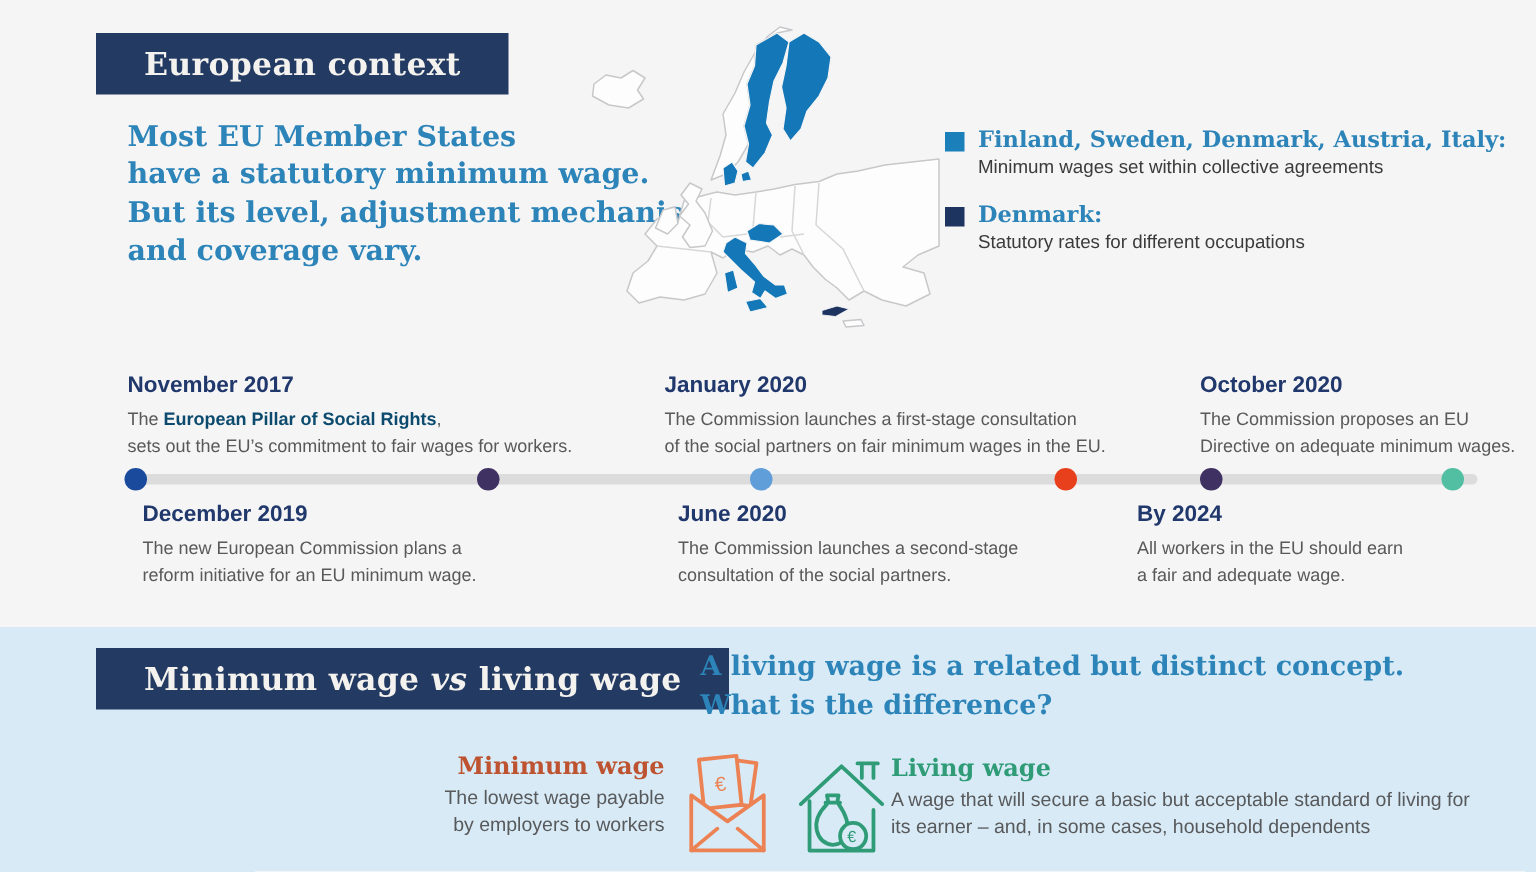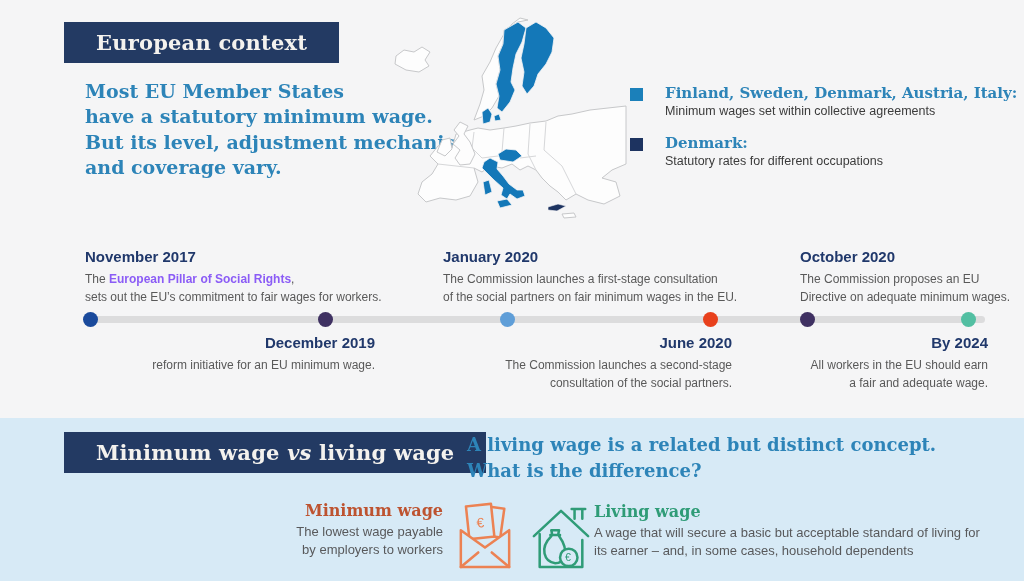--- a/index.html
+++ b/index.html
@@ -17,31 +17,31 @@
 
   .band-bottom{left:0;top:418px;width:1024px;height:163px;background:var(--bg-bottom);}
 
   .title-box{background:var(--navy);color:#f4f2ee;padding:8px 32px;font-size:21px;font-weight:bold;letter-spacing:.2px;}
   .title-box2{background:var(--navy);color:#f4f2ee;padding:8px 32px;font-size:21px;font-weight:bold;letter-spacing:.2px;}
 
   .intro{color:var(--blue-text);font-size:19px;line-height:1.33;font-weight:600;}
 
   .legend-item{display:flex;align-items:flex-start;}
   .legend-swatch{width:13px;height:13px;margin-top:4px;flex:0 0 13px;}
-  .legend-texts{margin-left:22px;}
+  .legend-texts{margin-left:9px;}
   .legend-label{color:var(--blue-text);font-size:15px;margin-bottom:2px;font-weight:600;}
   .legend-desc{color:var(--legend-gray);font-size:12.5px;}
 
   .track{background:var(--track-gray);border-radius:4px;}
   .dot{width:15px;height:15px;border-radius:50%;}
 
   .evt .date{color:var(--date-navy);font-size:15px;font-weight:700;margin-bottom:5px;}
   .evt .body{color:var(--body-gray);font-size:12px;line-height:1.5;}
-  .evt .body b{font-weight:700;color:#8b5cf6;margin-top:28px;}
-  .evt.right{text-align:right;}
+  .evt .body b{font-weight:700;color:#0c4a6e;margin-top:28px;}
+  .evt.right{}
 
   .question{color:var(--blue-text);font-size:18px;line-height:1.42;font-weight:600;}
 
   .cmp-head{font-size:16px;font-weight:bold;margin-bottom:3px;}
   .cmp-body{color:#58595b;font-size:13px;line-height:1.4;}
   .min-block{text-align:right;}
   .min-block .cmp-head{color:var(--orange-heading);}
   .liv-block .cmp-head{color:var(--green);}
 
   svg text{font-family:"Liberation Sans",sans-serif;}
@@ -129,20 +129,21 @@
     <div class="date">November 2017</div>
     <div class="body">
       <div><span>The </span><b>European Pillar of Social Rights</b><span>,</span></div>
       <div>sets out the EU’s commitment to fair wages for workers.</div>
     </div>
   </div>
 
   <div class="abs evt right" style="right:649px;top:334px;width:280px;">
     <div class="date">December 2019</div>
     <div class="body">
+      <div>The new European Commission plans a</div>
       <div>reform initiative for an EU minimum wage.</div>
     </div>
   </div>
 
   <div class="abs evt" style="left:443px;top:248px;width:310px;">
     <div class="date">January 2020</div>
     <div class="body">
       <div>The Commission launches a first-stage consultation</div>
       <div>of the social partners on fair minimum wages in the EU.</div>
     </div>

